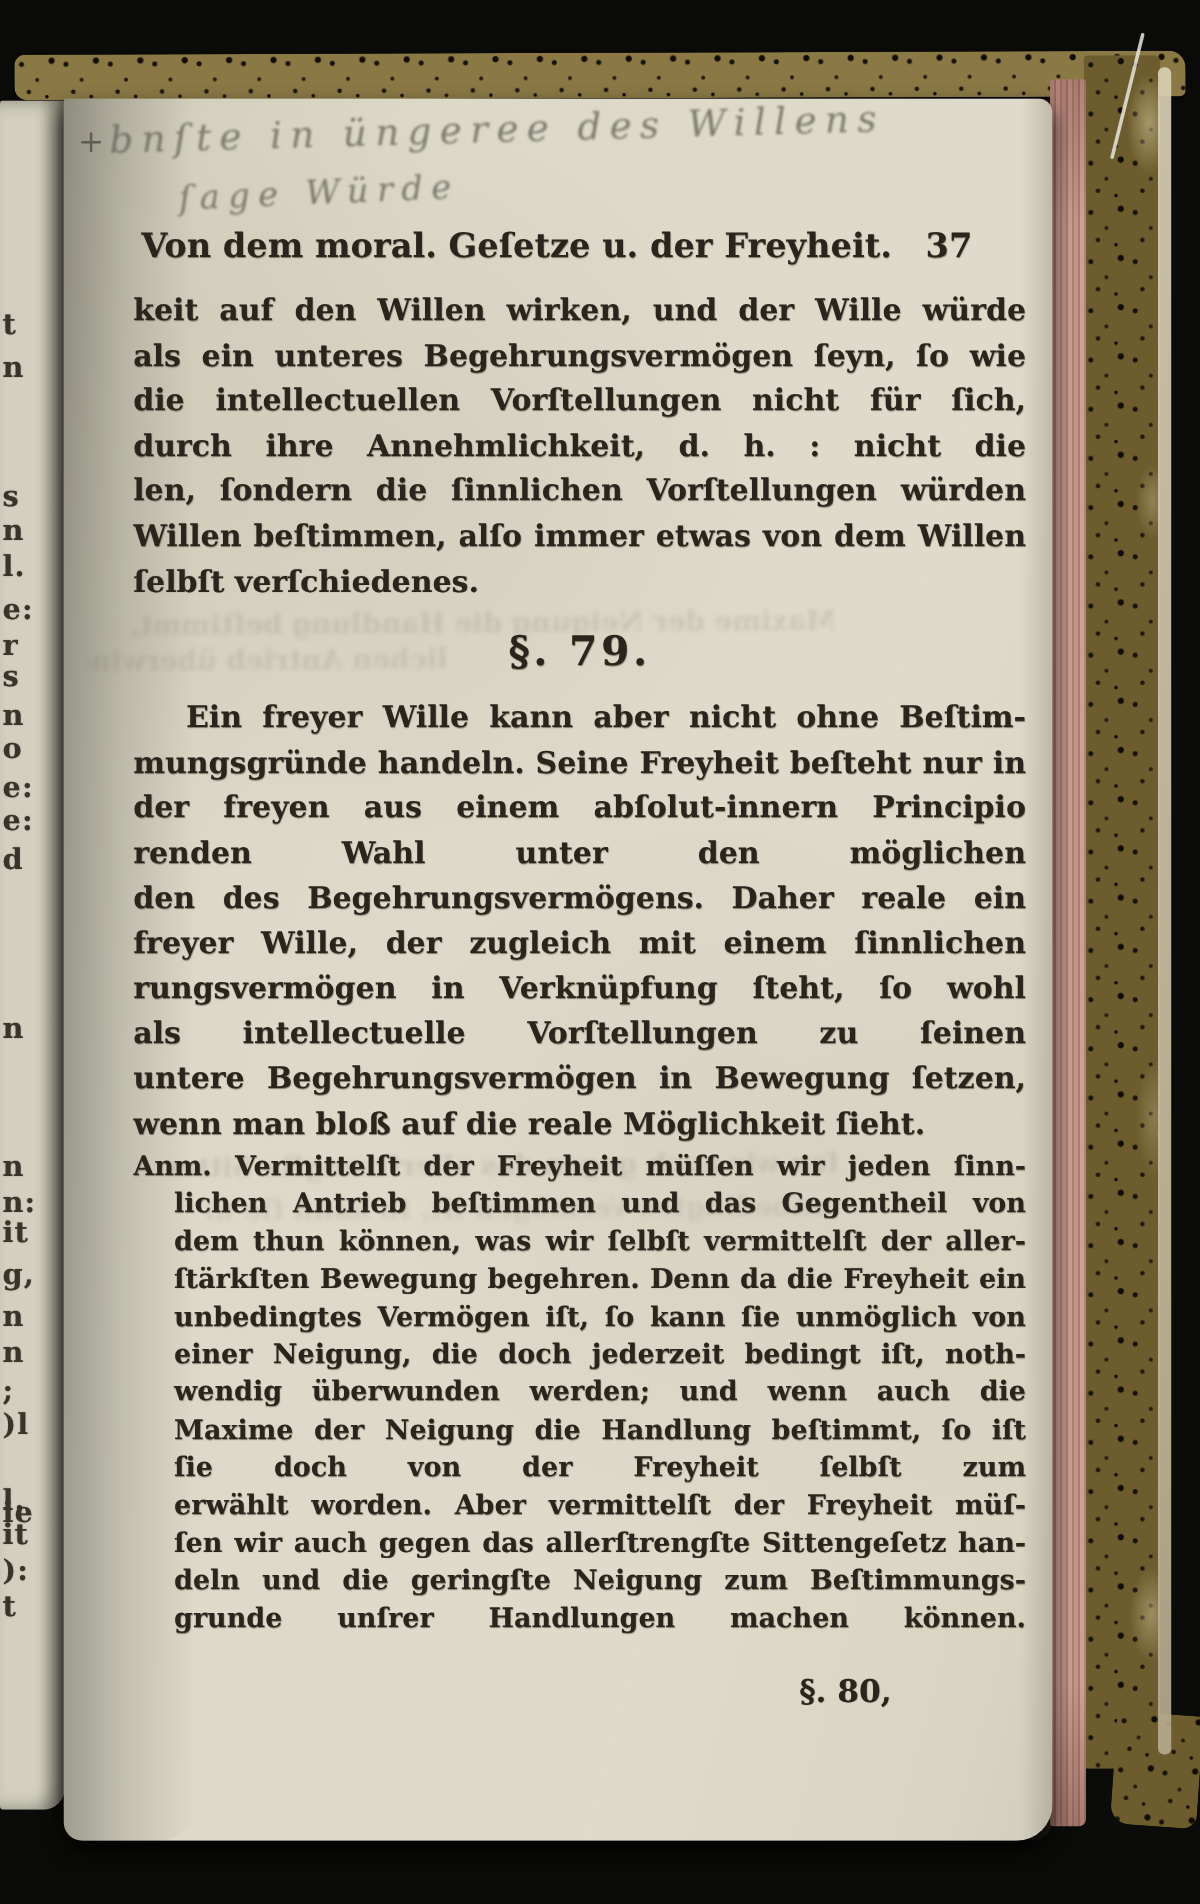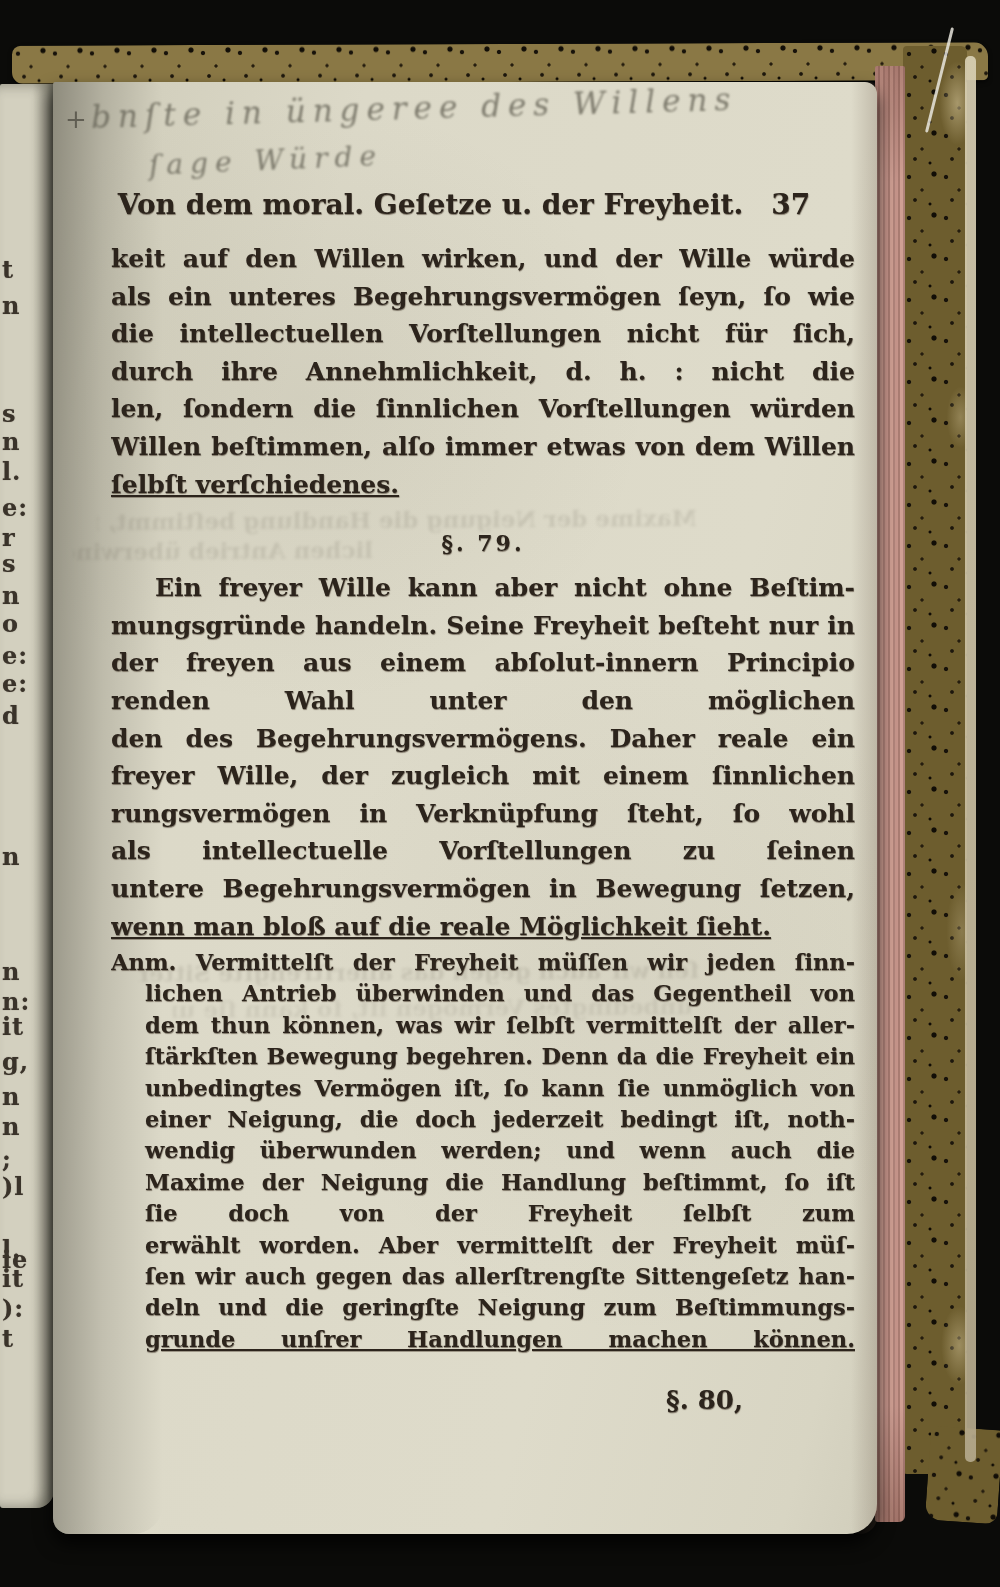--- a/index.html
+++ b/index.html
@@ -71,24 +71,24 @@
   .hand.l2{left:96px;top:62px;font-size:28px;transform:rotate(-2.4deg);}
   .plus{position:absolute;left:12px;top:22px;font-size:26px;color:rgba(80,78,68,.8);filter:blur(.4px);}
 
   
   .ink{color:#2c241c;font-weight:bold;text-shadow:.4px .7px .9px rgba(55,42,30,.55);}
   .header{position:absolute;top:106px;left:58px;width:706px;display:flex;
     justify-content:center;align-items:baseline;gap:28px;font-size:28px;}
   .body{position:absolute;top:158px;left:58px;width:744px;}
   .bl{height:37.6px;line-height:37.6px;font-size:25px;overflow:hidden;
     text-align:justify;text-align-last:justify;}
-  .ll{text-align:left;text-align-last:left;text-decoration:underline;}
+  .ll{text-align:left;text-align-last:left;}
   .ind{text-indent:44px;}
-  .sect{margin:24px 0 10px;text-align:left;text-align-last:center;
-    font-size:22px;letter-spacing:3px;height:32px;line-height:32px;}
+  .sect{margin:24px 0 20px;text-align:left;text-align-last:center;
+    font-size:34px;letter-spacing:3px;height:32px;line-height:32px;}
   .remark{margin-top:2px;}
   .rl{height:31.4px;line-height:31.4px;font-size:22.5px;overflow:hidden;
     text-align:justify;text-align-last:justify;padding-left:34px;}
   .rl.first{padding-left:0;}
   .catch{margin-top:28px;text-align:right;text-align-last:right;
     padding-right:112px;font-size:26px;height:34px;line-height:34px;}
 
   
   .ghost{position:absolute;color:#6a6557;font-weight:bold;font-size:23px;
     white-space:nowrap;overflow:hidden;opacity:.17;filter:blur(1.6px);
@@ -179,21 +179,21 @@
         <div class="bl">den des Begehrungsvermögens. Daher reale ein</div>
         <div class="bl">freyer Wille, der zugleich mit einem ſinnlichen Begeh-</div>
         <div class="bl">rungsvermögen in Verknüpfung ſteht, ſo wohl ſinnliche</div>
         <div class="bl">als intellectuelle Vorſtellungen zu ſeinen Beſtimmungs-</div>
         <div class="bl">untere Begehrungsvermögen in Bewegung ſetzen,</div>
         <div class="bl ll">wenn man bloß auf die reale Möglichkeit ſieht.</div>
       </div>
 
       <div class="remark">
         <div class="rl first">Anm. Vermittelſt der Freyheit müſſen wir jeden ſinn-</div>
-        <div class="rl">lichen Antrieb überwinden und das Gegentheil von</div>
+        <div class="rl">lichen Antrieb beſtimmen und das Gegentheil von</div>
         <div class="rl">dem thun können, was wir ſelbſt vermittelſt der aller-</div>
         <div class="rl">ſtärkſten Bewegung begehren. Denn da die Freyheit ein</div>
         <div class="rl">unbedingtes Vermögen iſt, ſo kann ſie unmöglich von</div>
         <div class="rl">einer Neigung, die doch jederzeit bedingt iſt, noth-</div>
         <div class="rl">wendig überwunden werden; und wenn auch die</div>
         <div class="rl">Maxime der Neigung die Handlung beſtimmt, ſo iſt</div>
         <div class="rl">ſie doch von der Freyheit ſelbſt zum Beſtimmungsgrunde</div>
         <div class="rl">erwählt worden. Aber vermittelſt der Freyheit müſ-</div>
         <div class="rl">ſen wir auch gegen das allerſtrengſte Sittengeſetz han-</div>
         <div class="rl">deln und die geringſte Neigung zum Beſtimmungs-</div>

